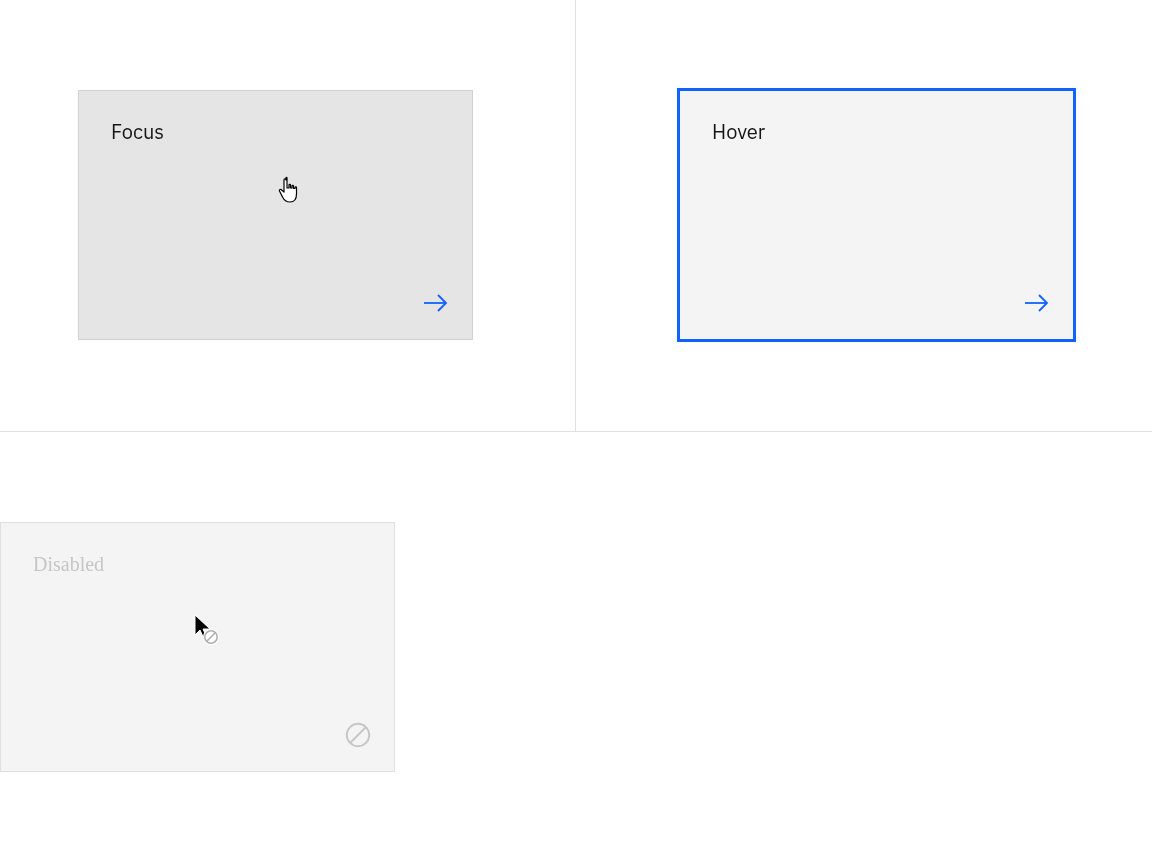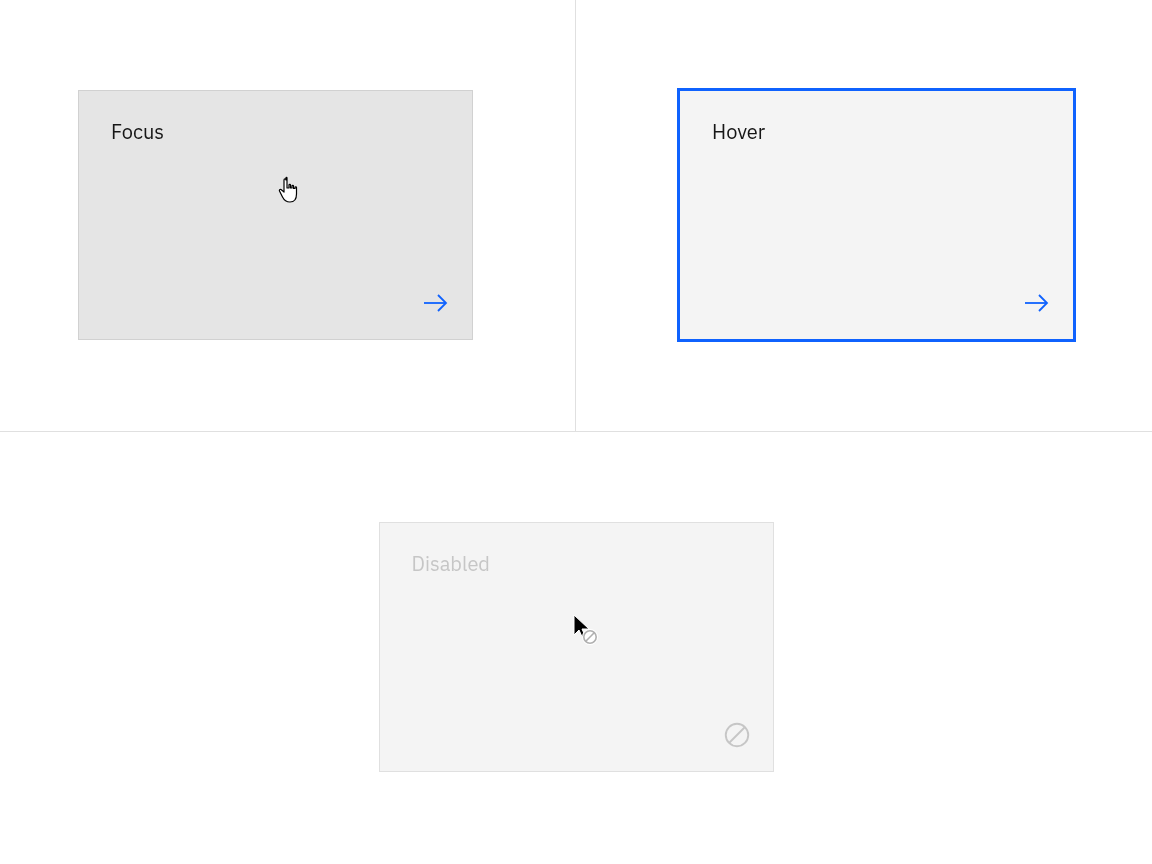--- a/index.html
+++ b/index.html
@@ -23,25 +23,25 @@
     .cell {
       position: relative;
       width: 50%;
       height: 100%;
     }
     .cell.left {
       border-right: 1px solid #e0e0e0;
     }
     .bottom-row {
       display: flex;
-      justify-content: center;
       align-items: flex-start;
       width: 100%;
       height: 432px;
       padding-top: 90px;
+      font-family: Liberation Serif, serif;
     }
     .tile {
       position: absolute;
       width: 395px;
       height: 250px;
       padding: 28px 32px;
     }
     .tile .label {
       font-size: 20px;
       font-weight: 400;

